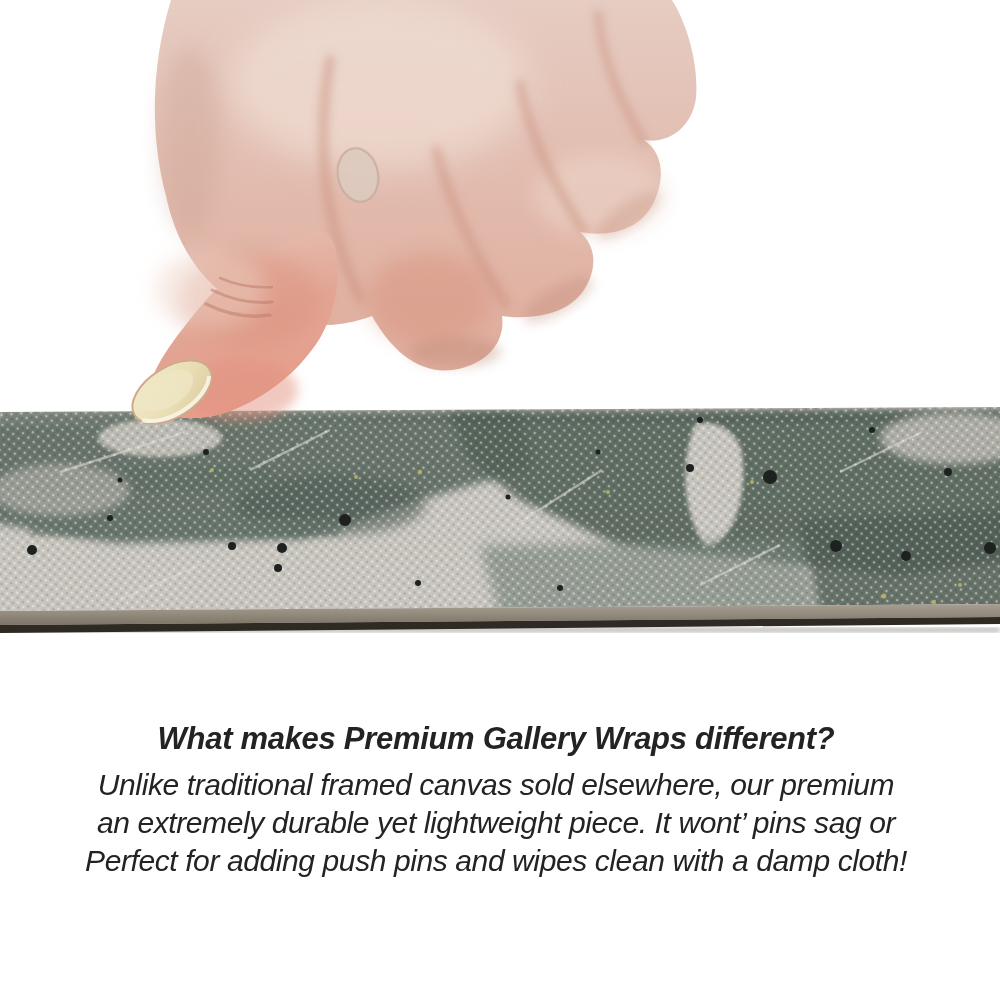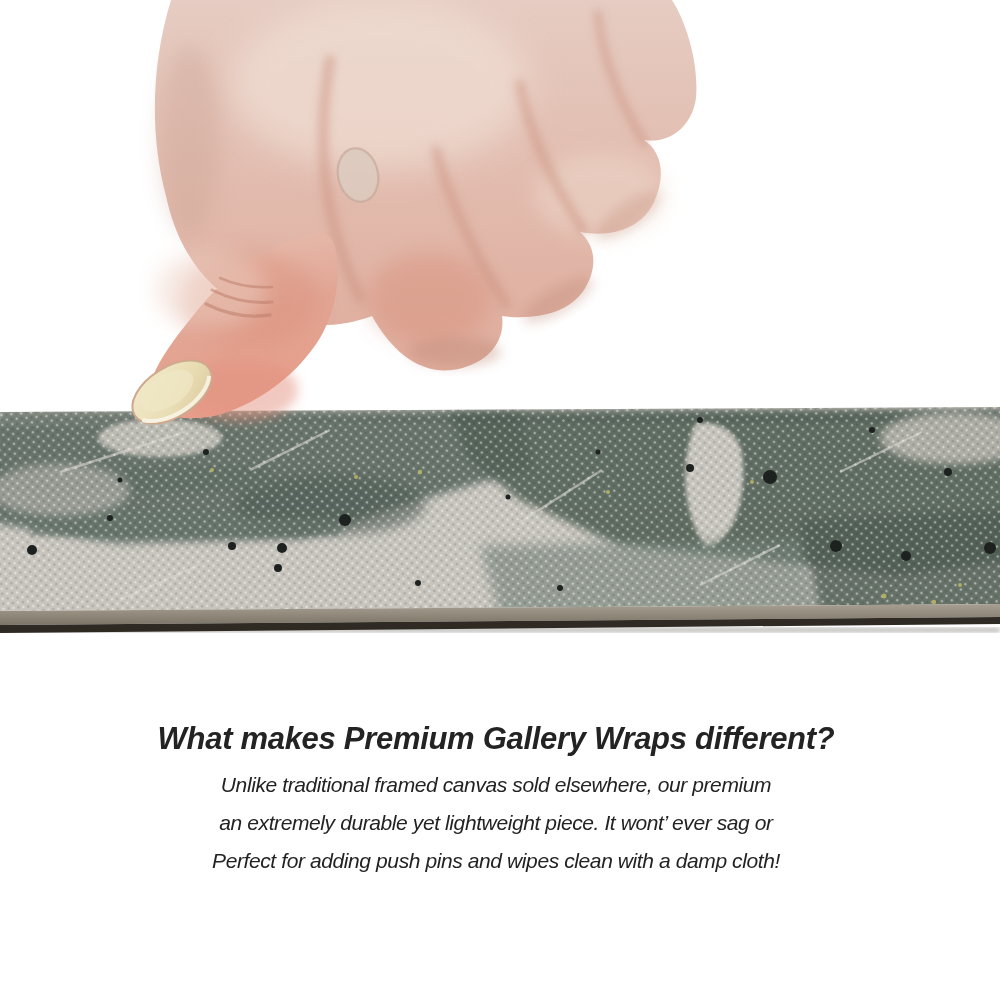--- a/index.html
+++ b/index.html
@@ -19,21 +19,21 @@
     margin-top:16px;
   }
   .headline{
     font-size:31px;
     line-height:46px;
     font-weight:600;
     letter-spacing:-0.3px;
     margin:0 0 4px 0;
   }
   .body-line{
-    font-size:21px;
+    font-size:30px;
     line-height:38px;
     font-weight:400;
     letter-spacing:-0.4px;
   }
 </style>
 </head>
 <body>
 
 <div class="page">
 
@@ -219,16 +219,16 @@
         <ellipse cx="172" cy="392" rx="44" ry="25" fill="url(#nailGrad)" stroke="#cfa98e" stroke-width="2"></ellipse>
         <ellipse cx="168" cy="388" rx="30" ry="16" fill="#f0e7c6" opacity="0.7"></ellipse>
         <path d="M132,400 A44,25 0 0 0 212,398" fill="none" stroke="#f8f4e6" stroke-width="4" opacity="0.9"></path>
       </g>
     </g>
   </svg>
 
   <div class="copy">
     <div class="headline">What makes Premium Gallery Wraps different?</div>
     <div class="body-line">Unlike traditional framed canvas sold elsewhere, our premium</div>
-    <div class="body-line">an extremely durable yet lightweight piece. It wont’ ever sag or</div>
+    <div class="body-line">an extremely durable yet lightweight piece. It wont’ pins sag or</div>
     <div class="body-line">Perfect for adding push pins and wipes clean with a damp cloth!</div>
   </div>
 </div>
 
 </body></html>

